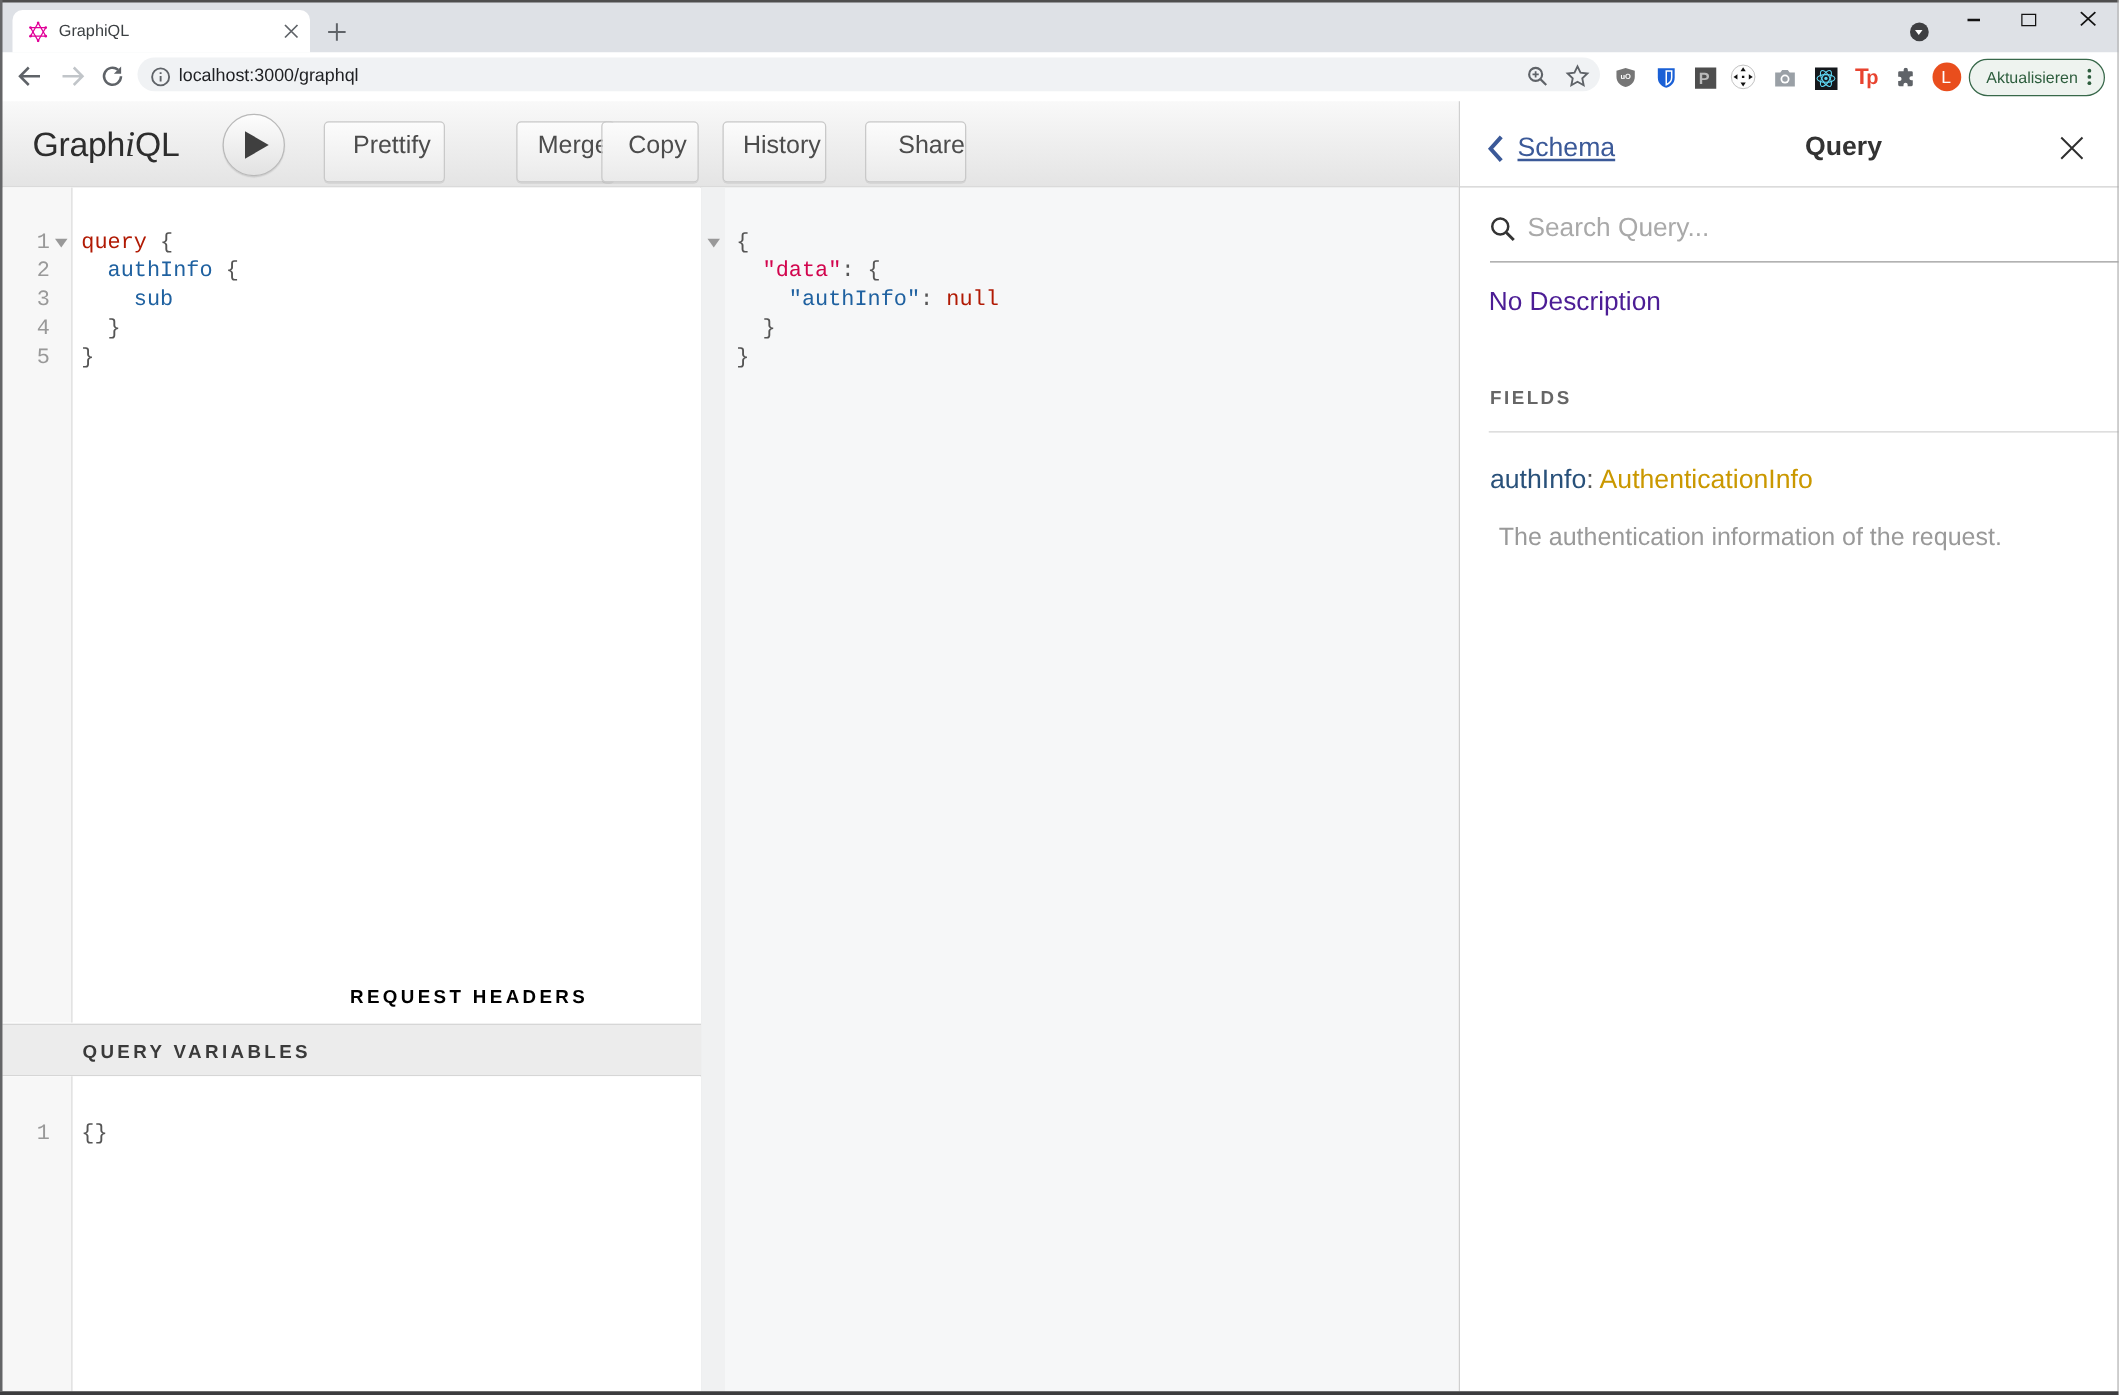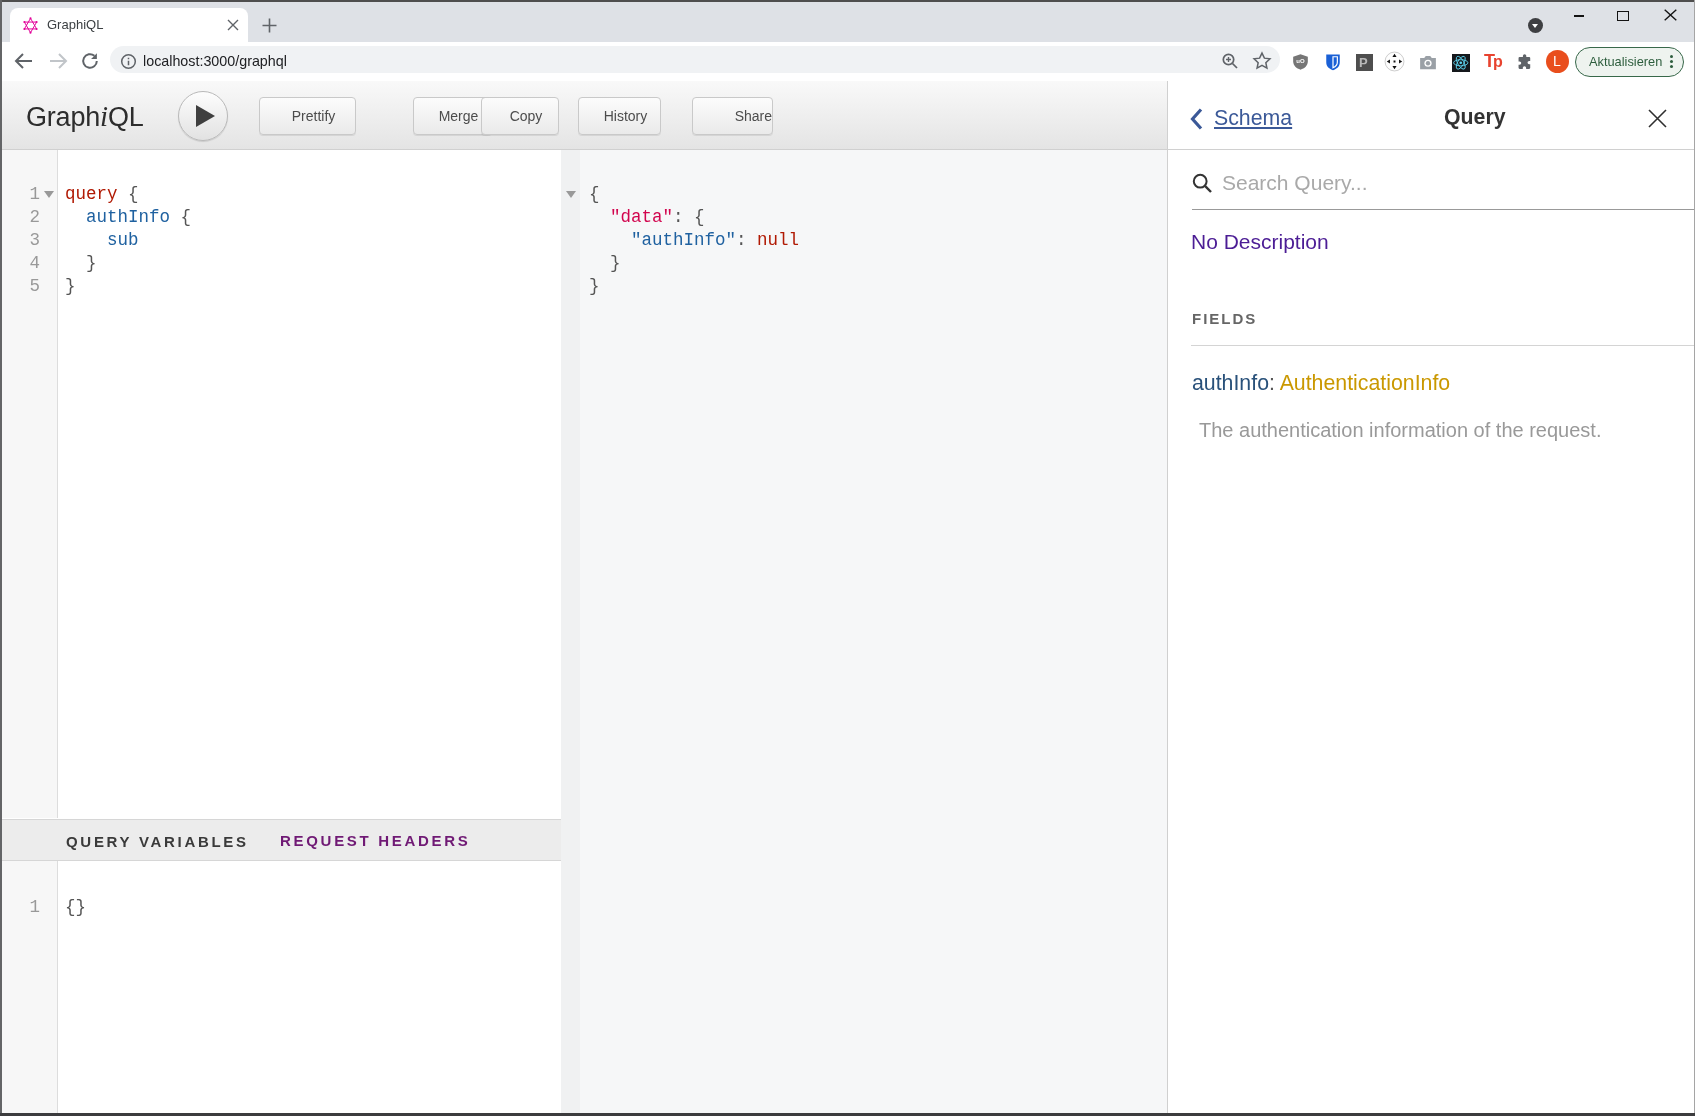--- a/index.html
+++ b/index.html
@@ -12,21 +12,21 @@
   #tabtitle { left:47px; top:17px; font-size:13px; color:#3c4043; }
   #addrbar { left:0; top:42px; width:1695px; height:39px; background:#fff; }
   #pill { left:110px; top:46px; width:1170px; height:27px; border-radius:13.5px; background:#f0f2f4; }
   #url { left:143px; top:52.5px; font-size:14.3px; color:#202124; }
   
   #toolbar { left:0; top:81px; width:1167px; height:69px; background:linear-gradient(#f9f9f9,#e4e4e4); border-bottom:1px solid #d0d0d0; }
   #logo { left:26px; top:100px; font-size:27px; color:#2d2d2d; letter-spacing:-0.2px; }
   #logo em { font-family:"Liberation Serif", serif; font-style:italic; font-size:29px; }
   #playbtn { left:178px; top:91px; width:50px; height:50px; border-radius:50%; background:linear-gradient(#fdfdfd,#e2e2e2); border:1.5px solid #b9b9b9; box-shadow:0 1px 1px rgba(0,0,0,0.12); }
   #playtri { left:196px; top:105px; width:0; height:0; border-left:19px solid #3f3f3f; border-top:11px solid transparent; border-bottom:11px solid transparent; }
-  .tbtn { top:97px; height:38px; border-radius:4px; background:linear-gradient(#fcfcfc,#eaeaea); border:1px solid #c9c9c9; box-shadow:0 1px 0 rgba(0,0,0,0.08); color:#4c4c4c; font-size:14px; text-align:center; line-height:36px;padding-left:12px; }
+  .tbtn { top:97px; height:49px; border-radius:4px; background:linear-gradient(#fcfcfc,#eaeaea); border:1px solid #c9c9c9; box-shadow:0 1px 0 rgba(0,0,0,0.08); color:#4c4c4c; font-size:20px; text-align:center; line-height:36px;padding-left:12px; }
   
   #qeditor { left:2px; top:150px; width:558px; height:668px; background:#fff; }
   #qgutter { left:2px; top:150px; width:56px; height:668px; background:#f7f7f7; border-right:1px solid #ddd; }
   #veditor { left:2px; top:861px; width:558px; height:252px; background:#fff; }
   #vgutter { left:2px; top:861px; width:56px; height:252px; background:#f7f7f7; border-right:1px solid #ddd; }
   #varbar { left:2px; top:819px; width:559px; height:42px; background:#ececec; border-top:1px solid #d6d6d6; border-bottom:1px solid #d6d6d6; }
   .vblabel { font-size:15px; font-weight:bold; letter-spacing:2.7px; }
   .mono { font-family:"Liberation Mono", monospace; font-size:17.5px; line-height:23px; white-space:pre; }
   .lnum { color:#999; text-align:right; width:38px; }
   .kw { color:#B11A04; }
@@ -158,21 +158,21 @@
   <div class="abs mono lnum" style="left:2px; top:275px;">5</div>
   <div class="abs fold" style="left:44px; top:191px;"></div>
   <div class="abs mono" style="left:65px; top:183px;"><span class="kw">query</span><span class="pun"> {</span></div>
   <div class="abs mono" style="left:65px; top:206px;"><span class="prop">  authInfo</span><span class="pun"> {</span></div>
   <div class="abs mono" style="left:65px; top:229px;"><span class="prop">    sub</span></div>
   <div class="abs mono" style="left:65px; top:252px;"><span class="pun">  }</span></div>
   <div class="abs mono" style="left:65px; top:275px;"><span class="pun">}</span></div>
 
   <div class="abs" id="varbar"></div>
   <div class="abs vblabel" style="left:66px; top:833px; color:#3a3a3a;">QUERY VARIABLES</div>
-  <div class="abs vblabel" style="left:280px; top:832px; color:#701a75;">REQUEST HEADERS</div>
+  <div class="abs vblabel" style="left:280px; top:789px; color:#000000;">REQUEST HEADERS</div>
   <div class="abs" id="veditor"></div>
   <div class="abs" id="vgutter"></div>
   <div class="abs mono lnum" style="left:2px; top:896px;">1</div>
   <div class="abs mono pun" style="left:65px; top:896px;">{}</div>
 
   <div class="abs" id="result"></div>
   <div class="abs" style="left:561px; top:150px; width:19px; height:963px; background:#f0f1f2;"></div>
   <div class="abs fold" style="left:566px; top:191px;"></div>
   <div class="abs mono" style="left:589px; top:183px;"><span class="pun">{</span></div>
   <div class="abs mono" style="left:589px; top:206px;"><span class="def">  "data"</span><span class="pun">: {</span></div>

